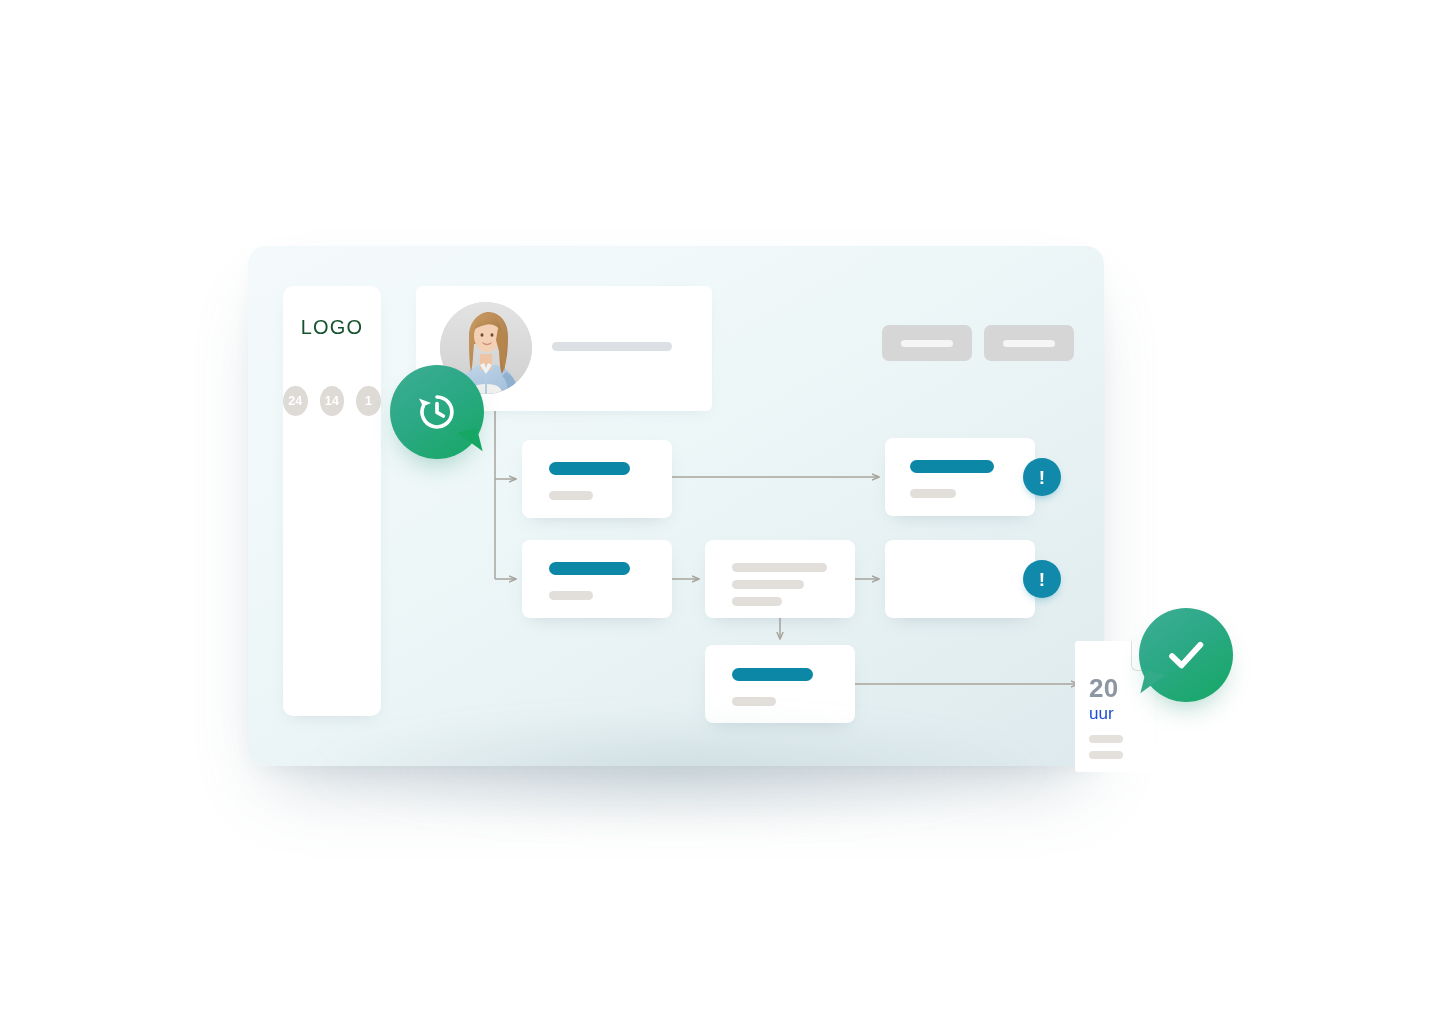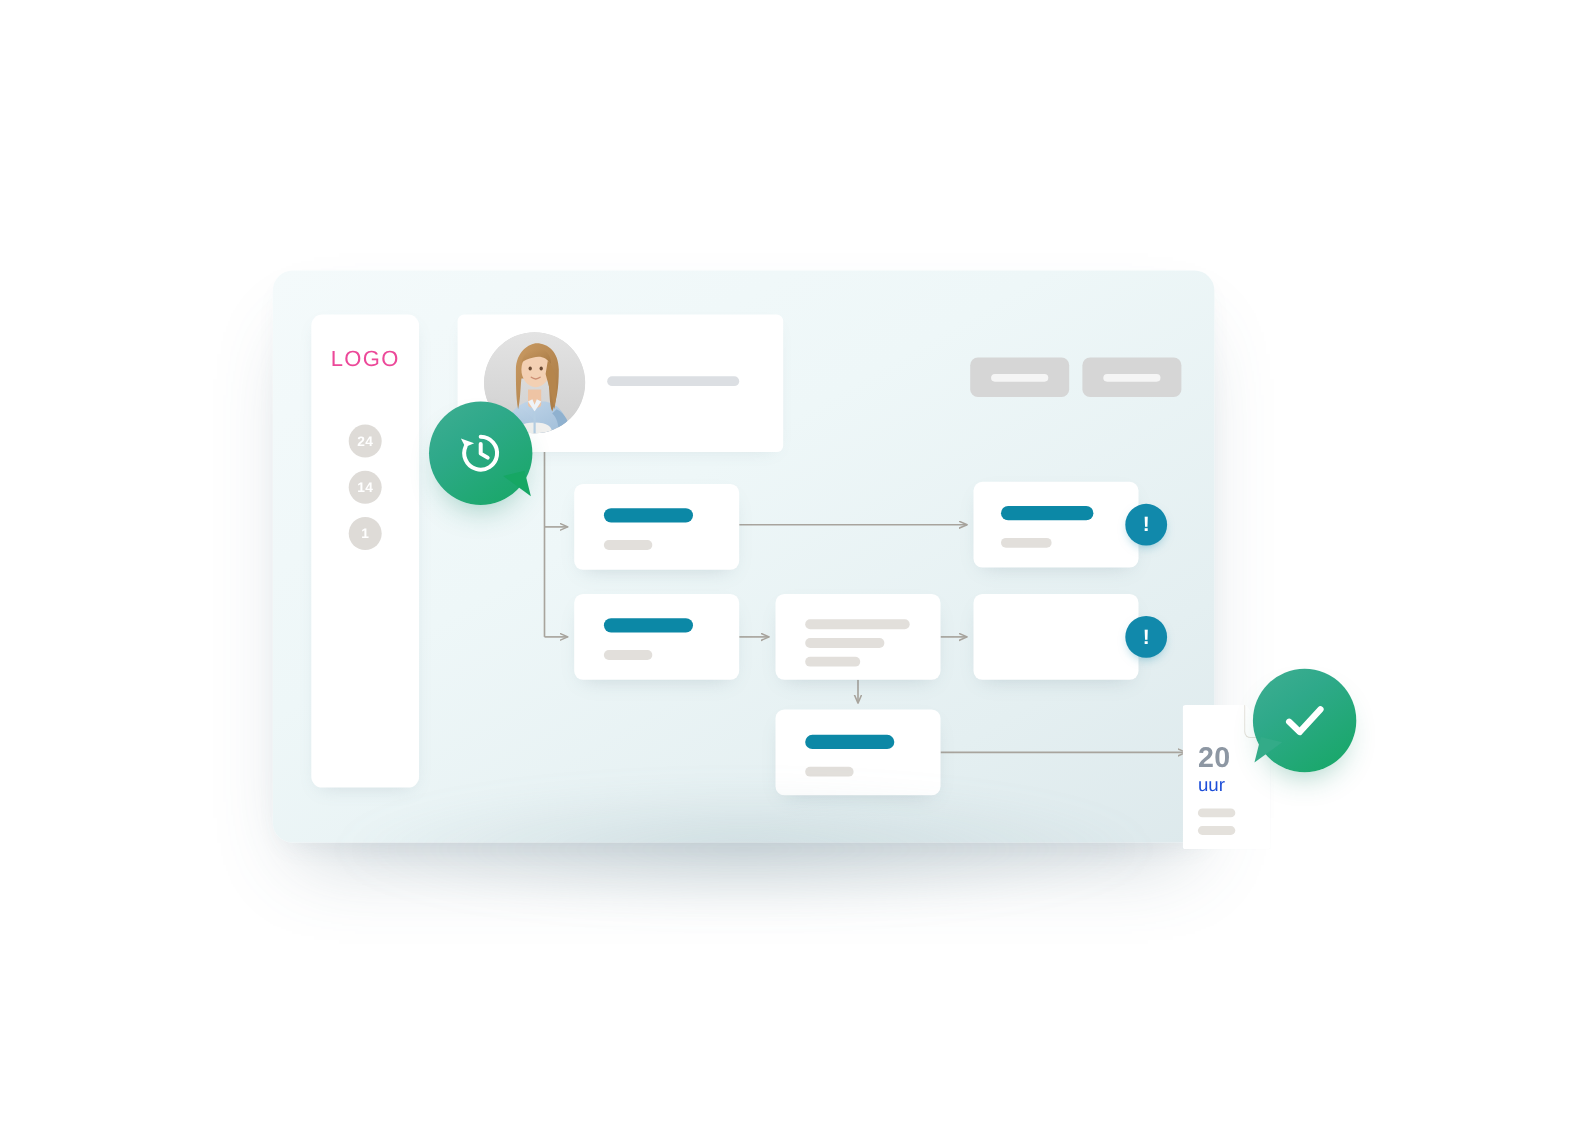--- a/index.html
+++ b/index.html
@@ -58,30 +58,30 @@
     box-shadow: 0 6px 18px -8px rgba(90,120,135,0.22);
   }
   .logo-text {
     position: absolute;
     left: 0;
     right: 0;
     top: 30px;
     text-align: center;
     font-size: 20px;
     letter-spacing: 1.2px;
-    color: #ec4899;
+    color: #14532d;
     font-weight: 400;
   }
   .badge-stack {
     position: absolute;
     left: 0;
     right: 0;
     top: 100px;
     display: flex;
-    flex-direction: column;
+    flex-direction: row;
     align-items: center;
     gap: 12px;
   }
   .nav-badge {
     width: 30px;
     height: 30px;
     border-radius: 50%;
     background: #dedbd7;
     color: #ffffff;
     font-size: 12.5px;

